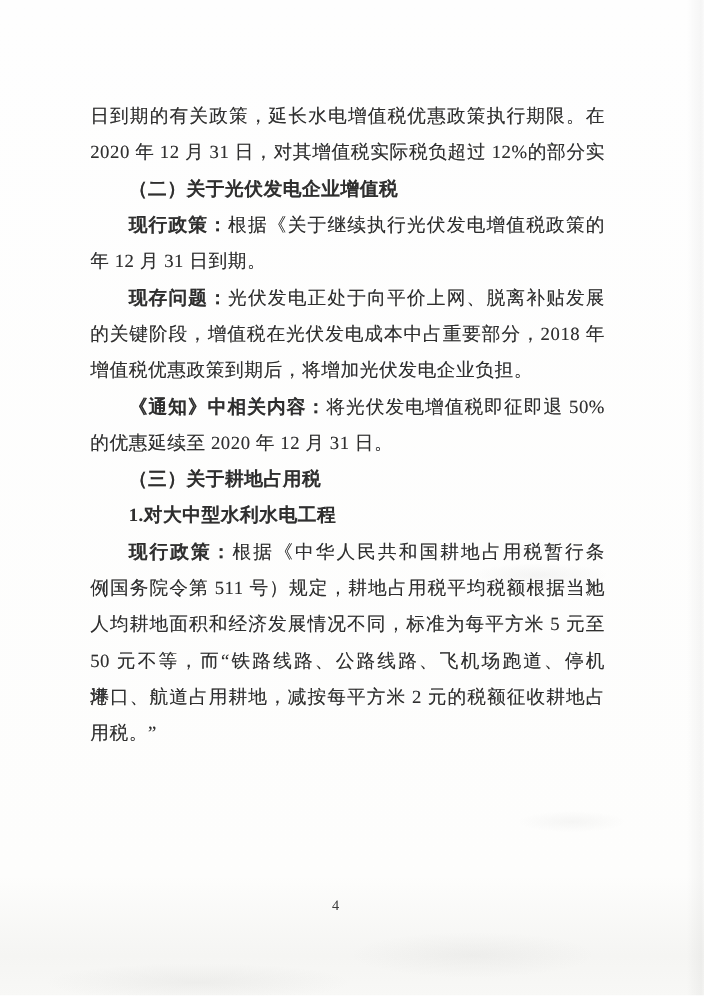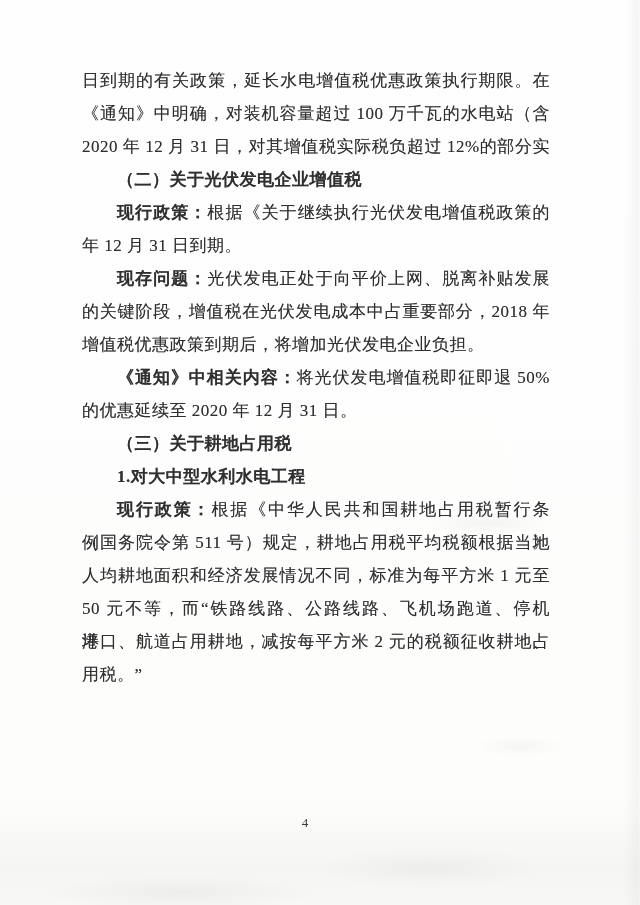--- a/index.html
+++ b/index.html
@@ -19,21 +19,21 @@
       radial-gradient(ellipse 90px 16px at 490px 523px, rgba(120,120,118,0.07), transparent 70%),
       radial-gradient(ellipse 70px 14px at 520px 747px, rgba(120,120,118,0.06), transparent 70%),
       radial-gradient(ellipse 160px 30px at 430px 868px, rgba(110,110,108,0.06), transparent 70%),
       radial-gradient(ellipse 200px 25px at 180px 893px, rgba(110,110,108,0.07), transparent 70%),
       linear-gradient(90deg, rgba(0,0,0,0) 97.5%, rgba(0,0,0,0.035) 99.6%, rgba(0,0,0,0.015) 100%),
       linear-gradient(180deg, #fefefe 0%, #fdfdfc 88%, #f5f5f3 96%, #f8f8f6 100%);
   }
   .text-block {
     position: absolute;
     left: 82px;
-    top: 64px;
+    top: 89px;
     width: 468px;
   }
   .line {
     height: 33px;
     line-height: 33px;
     font-size: 17px;
     letter-spacing: 0.5px;
     text-align: left;
     white-space: normal;
     text-shadow: 0 0 0.5px rgba(40,40,40,0.45);
@@ -61,33 +61,32 @@
     transform: translateX(-11px);
     color: #3a3a3a;
   }
 </style>
 </head>
 <body>
 
 <div class="page">
   <div class="text-block">
       <div class="line fill"><span>日到期的有关政策，延长水电增值税优惠政策执行期限。在</span></div>
-      <div class="line fill"><span>《通知》中明确，对装机容量超过 100 万千瓦的水电站（含</span></div>
       <div class="line fill"><span>2020 年 12 月 31 日，对其增值税实际税负超过 12%的部分实</span></div>
       <div class="line indent"><span class="b">（二）关于光伏发电企业增值税</span></div>
       <div class="line indent fill"><span class="b">现行政策：</span><span>根据《关于继续执行光伏发电增值税政策的</span></div>
       <div class="line end"><span>年 12 月 31 日到期。</span></div>
       <div class="line indent fill"><span class="b">现存问题：</span><span>光伏发电正处于向平价上网、脱离补贴发展</span></div>
       <div class="line fill"><span>的关键阶段，增值税在光伏发电成本中占重要部分，2018 年</span></div>
       <div class="line end"><span>增值税优惠政策到期后，将增加光伏发电企业负担。</span></div>
       <div class="line indent fill"><span class="b">《通知》中相关内容：</span><span>将光伏发电增值税即征即退 50%</span></div>
       <div class="line end"><span>的优惠延续至 2020 年 12 月 31 日。</span></div>
       <div class="line indent"><span class="b">（三）关于耕地占用税</span></div>
       <div class="line indent"><span class="b">1.对大中型水利水电工程</span></div>
       <div class="line indent fill"><span class="b">现行政策：</span><span>根据《中华人民共和国耕地占用税暂行条例》</span></div>
       <div class="line fill"><span>（国务院令第 511 号）规定，耕地占用税平均税额根据当地</span></div>
-      <div class="line fill"><span>人均耕地面积和经济发展情况不同，标准为每平方米 1 元至</span></div>
+      <div class="line fill"><span>人均耕地面积和经济发展情况不同，标准为每平方米 5 元至</span></div>
       <div class="line fill"><span>50 元不等，而“铁路线路、公路线路、飞机场跑道、停机坪、</span></div>
       <div class="line fill"><span>港口、航道占用耕地，减按每平方米 2 元的税额征收耕地占</span></div>
       <div class="line end"><span>用税。”</span></div>
     </div>
   <div class="page-number">4</div>
 </div>
 
 </body></html>

